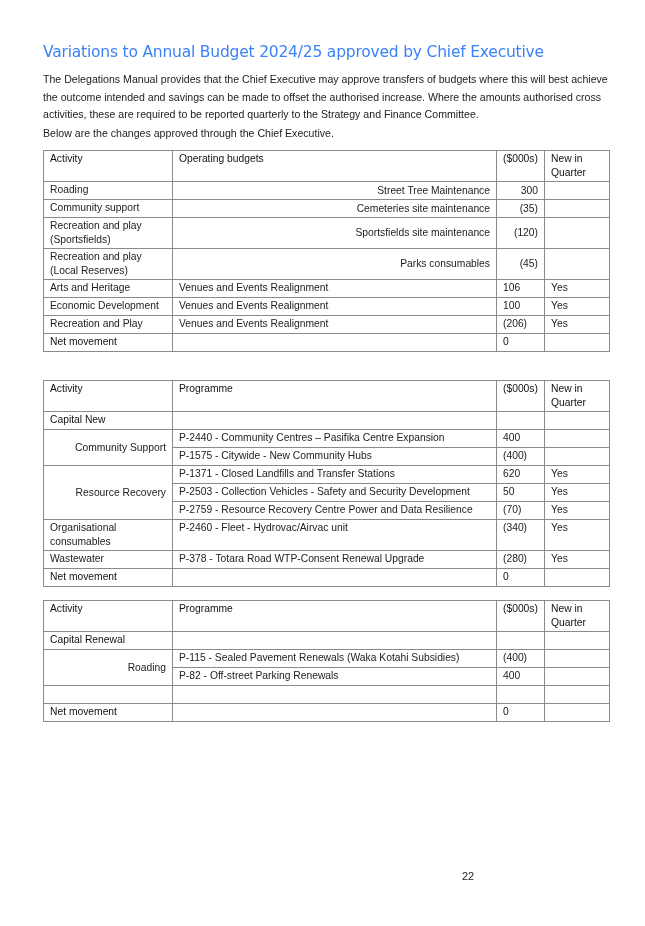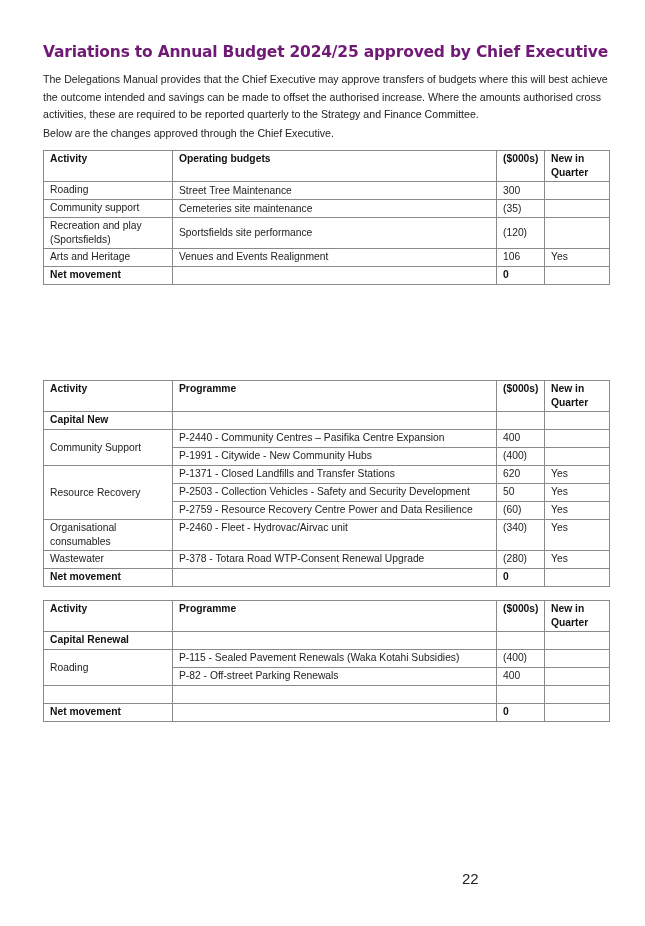--- a/index.html
+++ b/index.html
@@ -3,52 +3,52 @@
   <meta charset="utf-8">
   <style>
     html, body { margin: 0; padding: 0; background: #ffffff; }
     body {
       width: 645px; height: 926px; position: relative; overflow: hidden;
       font-family: "Liberation Sans", sans-serif; color: #1a1a1a;
     }
     .page { position: absolute; left: 43px; top: 0; width: 566px; }
     h1 {
       position: absolute; left: 0; top: 43px; margin: 0;
-      font-family: "DejaVu Sans", sans-serif; font-weight: bold;
-      font-size: 15.5px; letter-spacing: -0.2px; color: #701a75;
+      font-family: "DejaVu Sans", sans-serif; font-weight: normal;
+      font-size: 15.5px; letter-spacing: -0.2px; color: #3b82f6;
       white-space: nowrap;
     }
     .para {
       position: absolute; left: 0; margin: 0; font-size: 10.6px;
       line-height: 17.5px; color: #222; width: 566px;
     }
     .p1 { top: 71px; }
     .p2 { top: 125px; }
     table {
       position: absolute; left: 0; width: 566px; border-collapse: collapse;
       font-size: 10.3px; color: #222; table-layout: fixed;
     }
     td {
       border: 1px solid #8a8a8a; padding: 1px 6px 1px 6px; vertical-align: top;
       line-height: 14px;
     }
-    td.mid { vertical-align: middle; }
-    .bold { font-weight: bold; color: #111; }
+    td.mid { vertical-align: middle; text-align: right; }
+    .bold { font-weight: normal; color: #111; }
     col.c1 { width: 129px; }
     col.c2 { width: 324px; }
     col.c3 { width: 48px; }
     col.c4 { width: 65px; }
     .t1 { top: 150px; }
     .t2 { top: 380px; }
     .t3 { top: 600px; }
     .hdr td { height: 26px; }
     .r18 td { height: 15px; }
     .r28 td { height: 26px; }
     .pagenum {
-      position: absolute; left: 462px; top: 870px; font-size: 15px; color: #222;
+      position: absolute; left: 462px; top: 870px; font-size: 11px; color: #222;
     }
   </style>
 </head>
 <body>
 
 <div class="page">
   <h1>Variations to Annual Budget 2024/25 approved by Chief Executive</h1>
   <p class="para p1">The Delegations Manual provides that the Chief Executive may approve transfers of budgets where this will best achieve the outcome intended and savings can be made to offset the authorised increase. Where the amounts authorised cross activities, these are required to be reported quarterly to the Strategy and Finance Committee.</p>
   <p class="para p2">Below are the changes approved through the Chief Executive.</p>
 
@@ -73,28 +73,46 @@
       <td class="mid"></td>
     </tr>
     <tr class="r18">
       <td>Community support</td>
       <td class="mid">Cemeteries site maintenance</td>
       <td class="mid">(35)</td>
       <td class="mid"></td>
     </tr>
     <tr class="r28">
       <td>Recreation and play (Sportsfields)</td>
-      <td class="mid">Sportsfields site performance</td>
+      <td class="mid">Sportsfields site maintenance</td>
       <td class="mid">(120)</td>
+      <td class="mid"></td>
+    </tr>
+    <tr class="r28">
+      <td>Recreation and play (Local Reserves)</td>
+      <td class="mid">Parks consumables</td>
+      <td class="mid">(45)</td>
       <td class="mid"></td>
     </tr>
     <tr class="r18">
       <td>Arts and Heritage</td>
       <td>Venues and Events Realignment</td>
       <td>106</td>
+      <td>Yes</td>
+    </tr>
+    <tr class="r18">
+      <td>Economic Development</td>
+      <td>Venues and Events Realignment</td>
+      <td>100</td>
+      <td>Yes</td>
+    </tr>
+    <tr class="r18">
+      <td>Recreation and Play</td>
+      <td>Venues and Events Realignment</td>
+      <td>(206)</td>
       <td>Yes</td>
     </tr>
     <tr class="r18">
       <td class="bold">Net movement</td>
       <td></td>
       <td class="bold">0</td>
       <td></td>
     </tr>
   </tbody>
     </table>
@@ -119,38 +137,38 @@
           <td></td>
           <td></td>
     </tr>
     <tr class="r18">
       <td class="mid" rowspan="2">Community Support</td>
       <td>P-2440 - Community Centres – Pasifika Centre Expansion</td>
       <td>400</td>
       <td></td>
     </tr>
     <tr class="r18">
-      <td>P-1991 - Citywide - New Community Hubs</td>
+      <td>P-1575 - Citywide - New Community Hubs</td>
       <td>(400)</td>
       <td></td>
     </tr>
     <tr class="r18">
       <td class="mid" rowspan="3">Resource Recovery</td>
       <td>P-1371 - Closed Landfills and Transfer Stations</td>
       <td>620</td>
       <td>Yes</td>
     </tr>
     <tr class="r18">
       <td>P-2503 - Collection Vehicles - Safety and Security Development</td>
       <td>50</td>
       <td>Yes</td>
     </tr>
     <tr class="r18">
       <td>P-2759 - Resource Recovery Centre Power and Data Resilience</td>
-      <td>(60)</td>
+      <td>(70)</td>
       <td>Yes</td>
     </tr>
     <tr class="r28">
       <td>Organisational consumables</td>
       <td>P-2460 - Fleet - Hydrovac/Airvac unit</td>
       <td>(340)</td>
       <td>Yes</td>
     </tr>
     <tr class="r18">
       <td>Wastewater</td>

